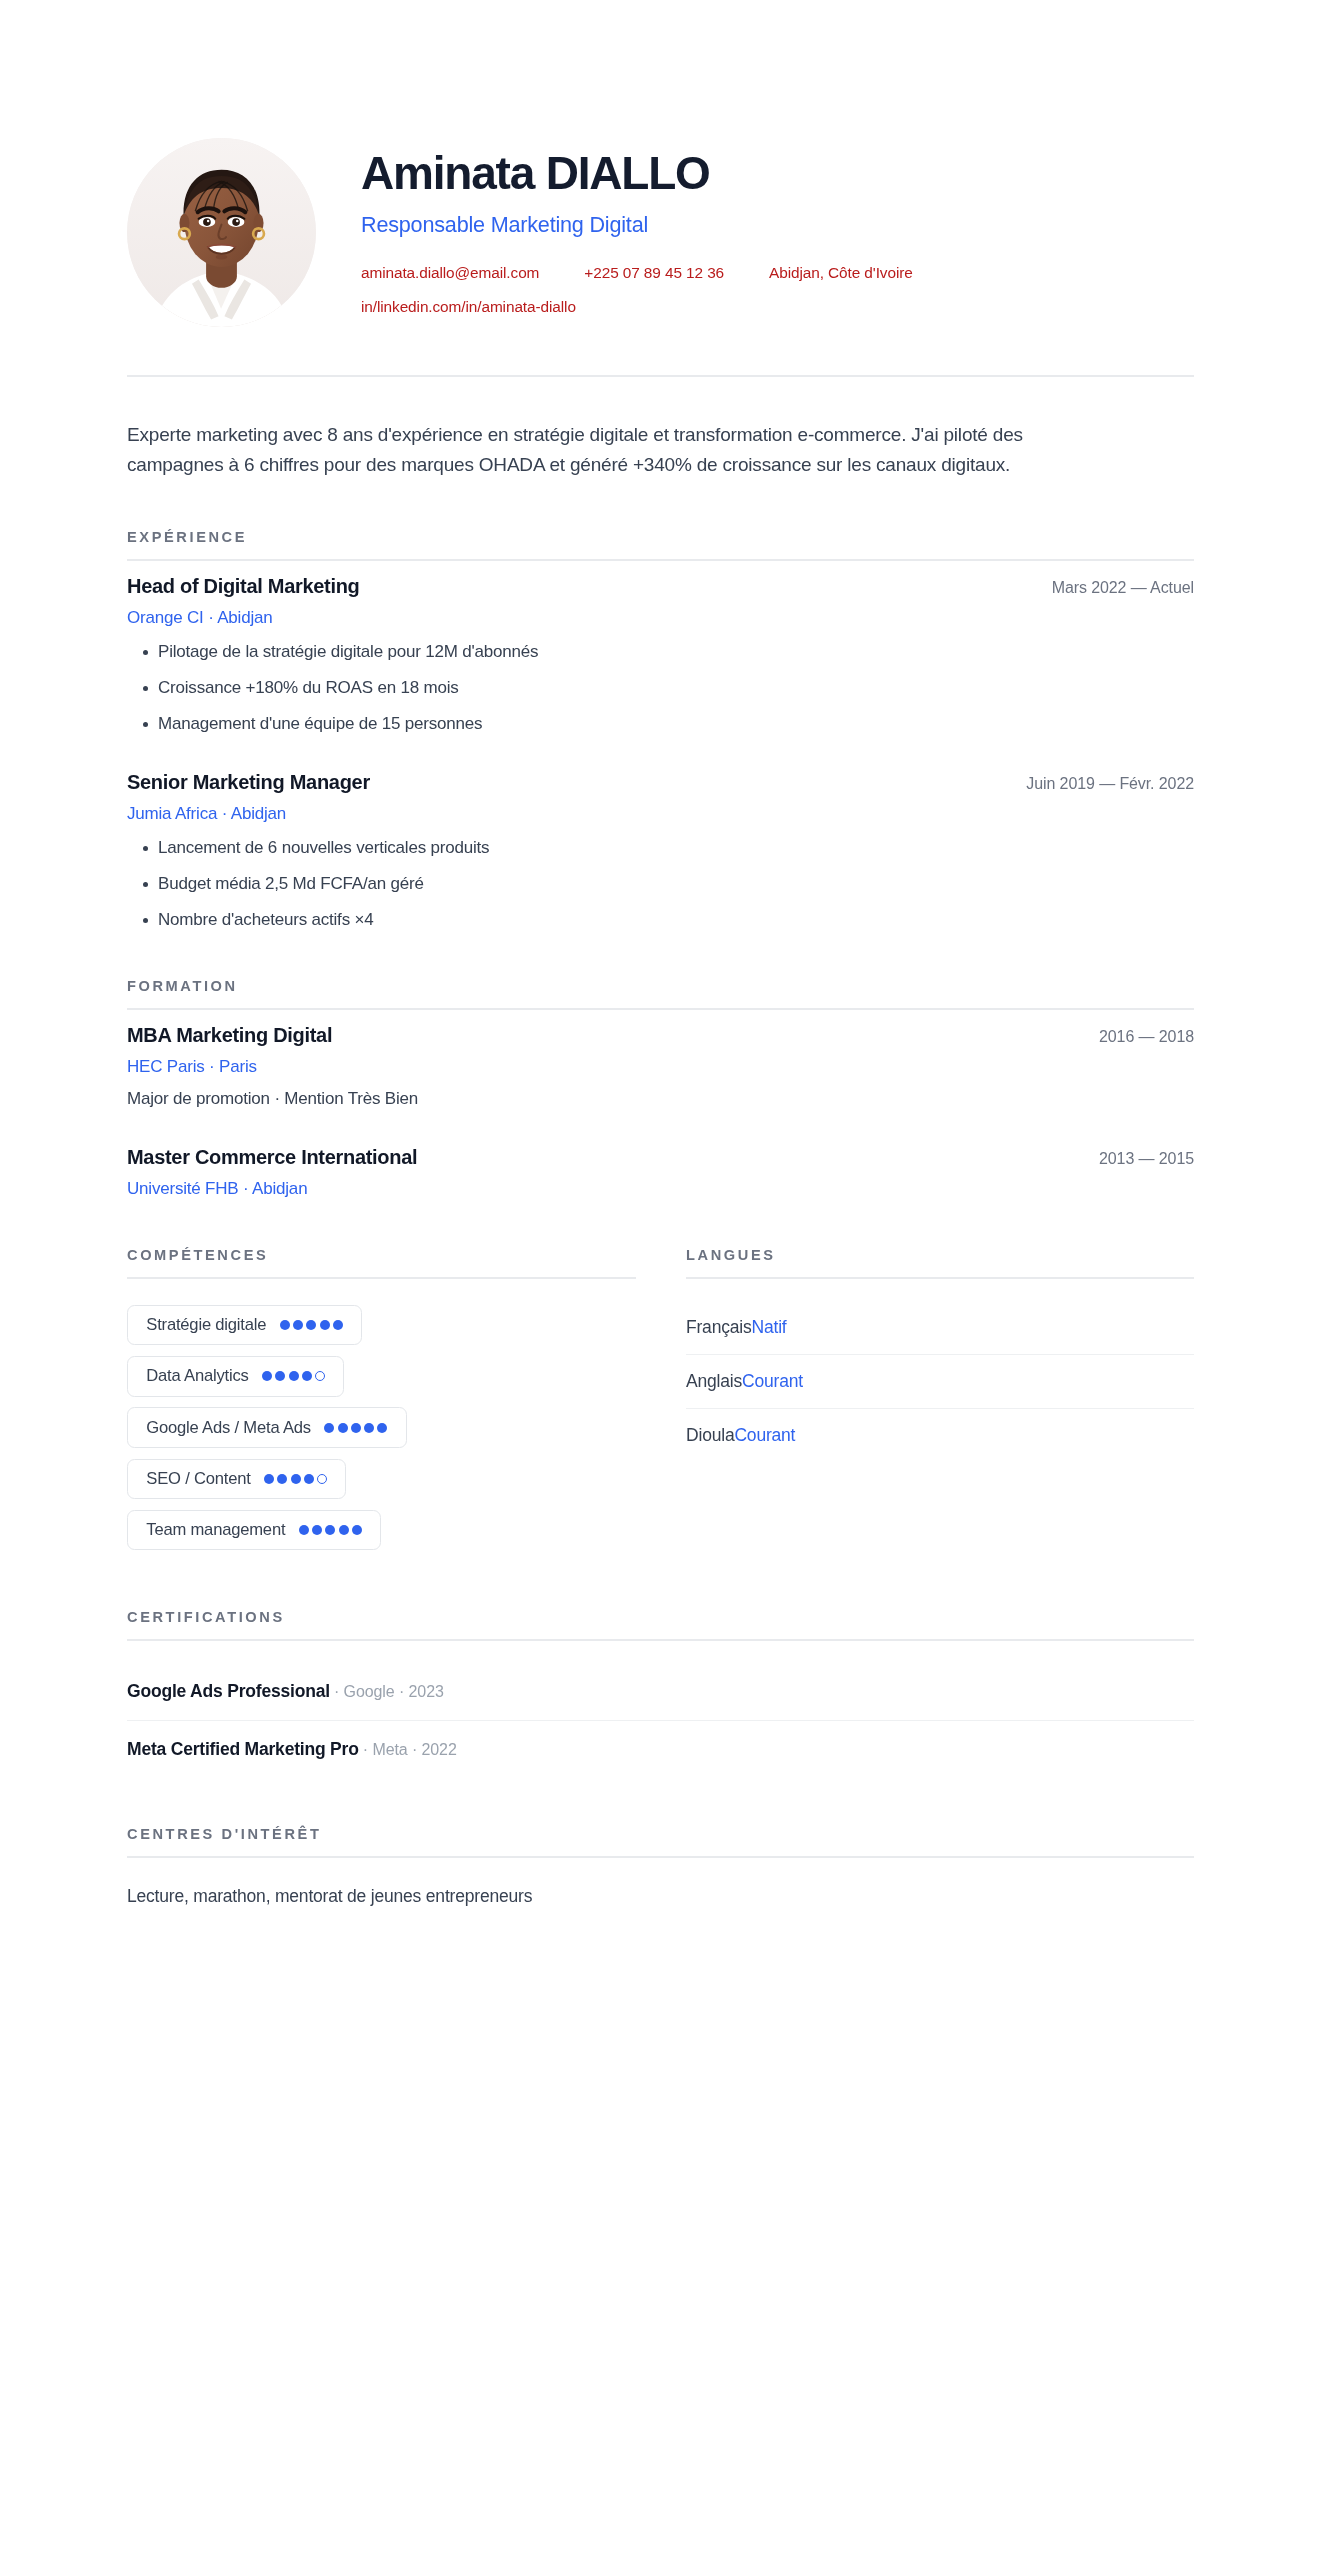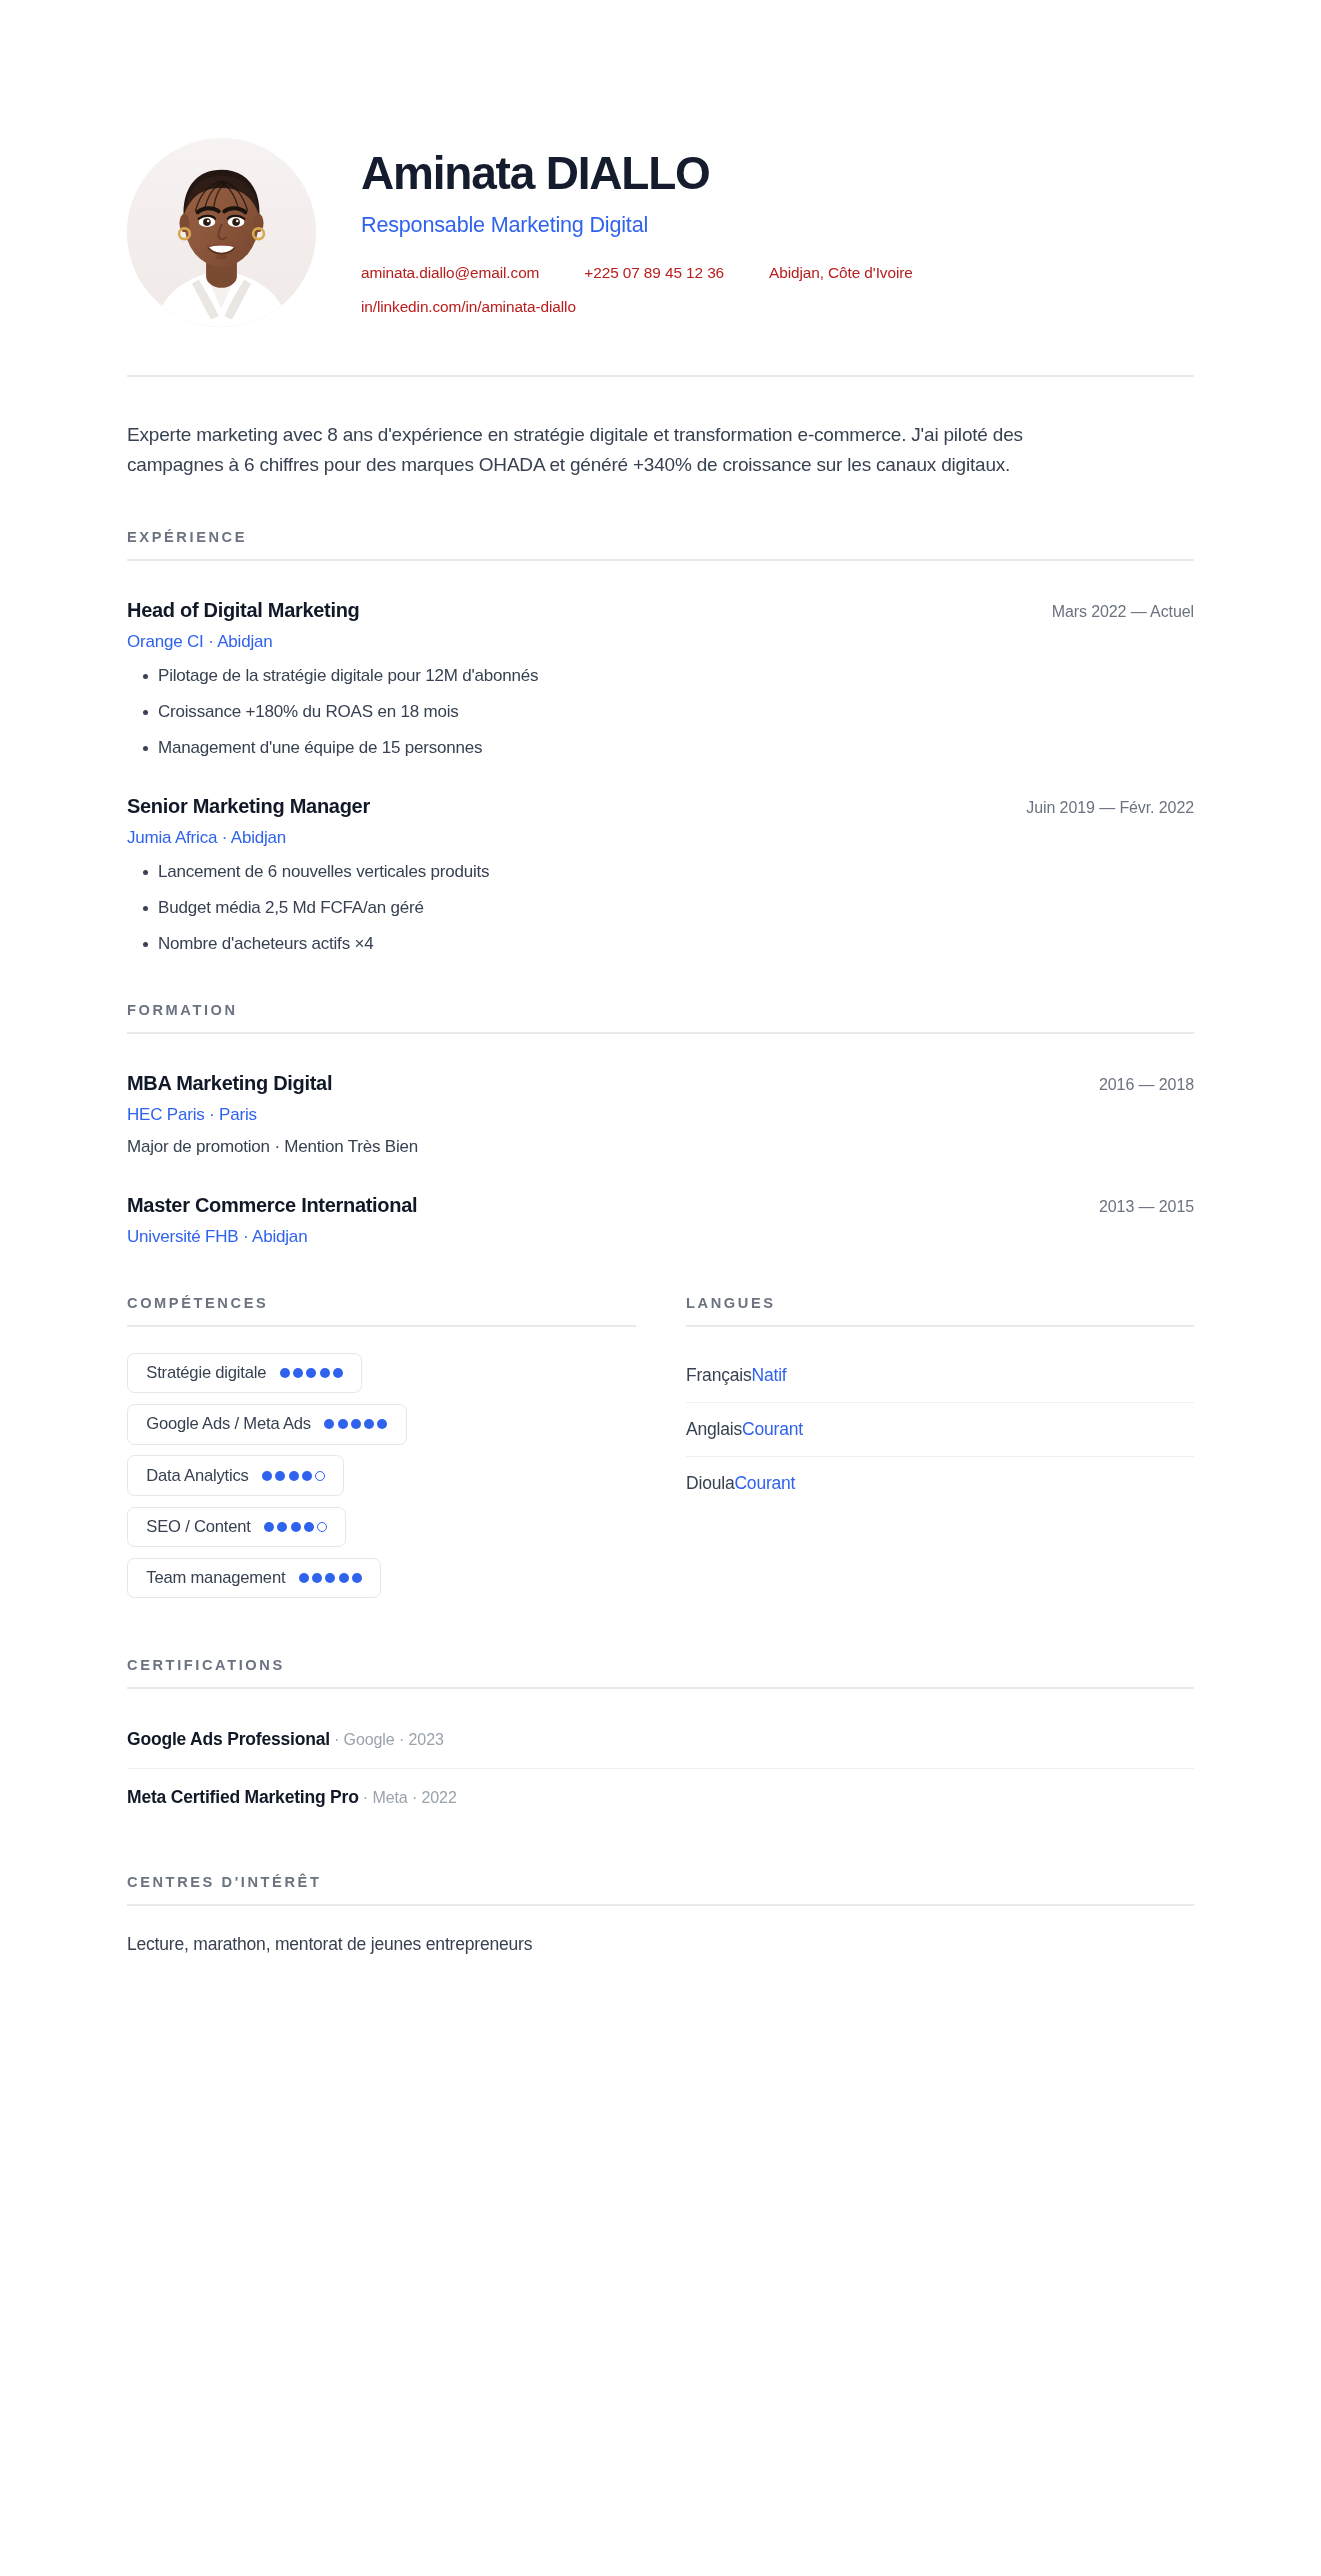--- a/index.html
+++ b/index.html
@@ -107,21 +107,21 @@
     color: #6b7280;
     text-transform: uppercase;
   }
   .sec-rule {
     margin-top: 14px;
     height: 1.7px;
     background: #e8eaed;
   }
 
   
-  .entry { margin-top: 38px; }
+  .entry { margin-top: 14px; }
   .entry + .entry { margin-top: 37px; }
 
   .entry-top {
     display: flex;
     align-items: baseline;
     justify-content: space-between;
   }
   .entry-title {
     font-size: 20px;
     font-weight: 700;
@@ -419,37 +419,37 @@
           <span class="chip-label">Stratégie digitale</span>
           <span class="dots">
                 <span class="dot"></span>
                 <span class="dot"></span>
                 <span class="dot"></span>
                 <span class="dot"></span>
                 <span class="dot"></span>
               </span>
         </span></div>
         <div class="chip-row"><span class="chip">
-          <span class="chip-label">Google Ads / Meta Ads</span>
+          <span class="chip-label">Data Analytics</span>
           <span class="dots">
                 <span class="dot"></span>
                 <span class="dot"></span>
                 <span class="dot"></span>
                 <span class="dot"></span>
-                <span class="dot"></span>
+                <span class="dot empty"></span>
               </span>
         </span></div>
         <div class="chip-row"><span class="chip">
-          <span class="chip-label">Data Analytics</span>
+          <span class="chip-label">Google Ads / Meta Ads</span>
           <span class="dots">
                 <span class="dot"></span>
                 <span class="dot"></span>
                 <span class="dot"></span>
                 <span class="dot"></span>
-                <span class="dot empty"></span>
+                <span class="dot"></span>
               </span>
         </span></div>
         <div class="chip-row"><span class="chip">
           <span class="chip-label">SEO / Content</span>
           <span class="dots">
                 <span class="dot"></span>
                 <span class="dot"></span>
                 <span class="dot"></span>
                 <span class="dot"></span>
                 <span class="dot empty"></span>

